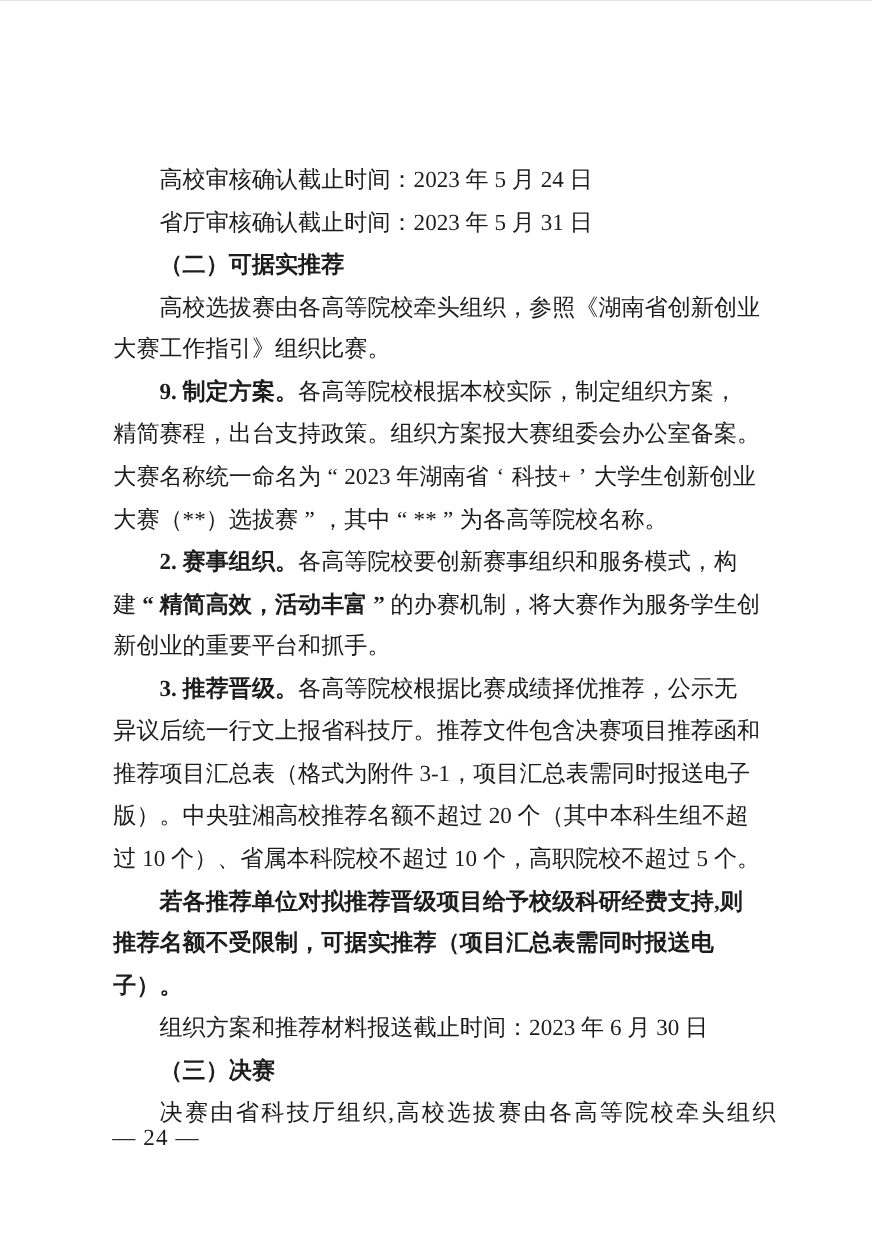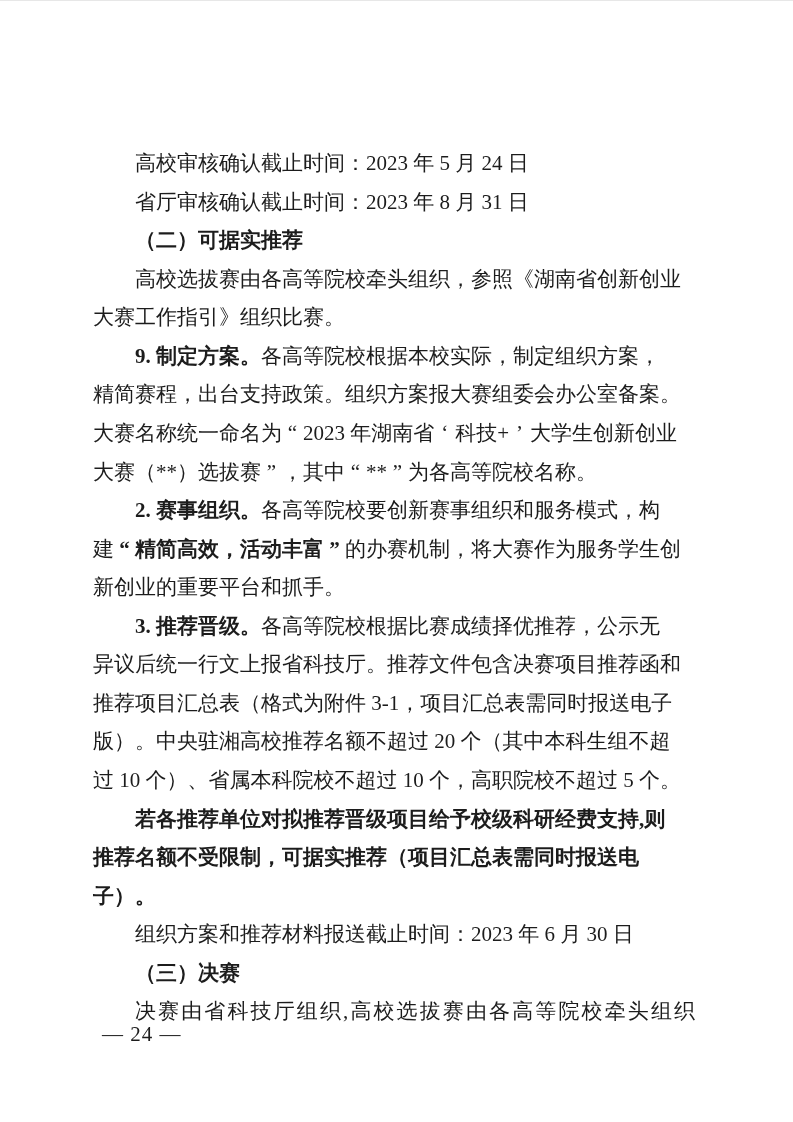--- a/index.html
+++ b/index.html
@@ -21,21 +21,21 @@
     background: #ffffff;
   }
   .top-border {
     position: absolute;
     top: 0; left: 0;
     width: 100%; height: 1px;
     background: #e7e7e7;
   }
   .content {
     position: absolute;
-    left: 93px;
+    left: 103px;
     top: 144px;
     width: 602px;
     font-size: 21px;
     line-height: 38.57px;
     text-align: left;
   }
   .para {
     margin: 0;
     text-indent: 2em;
     white-space: pre-wrap;
@@ -66,21 +66,21 @@
     letter-spacing: 1px;
   }
 </style>
 </head>
 <body>
 
 <div class="page">
   <div class="top-border"></div>
   <div class="content">
       <p class="para body"><span>高校审核确认截止时间：2023 年 5 月 24 日</span></p>
-      <p class="para body"><span>省厅审核确认截止时间：2023 年 8 月 31 日</span></p>
+      <p class="para body"><span>省厅审核确认截止时间：2023 年 5 月 31 日</span></p>
       <p class="para heading"><span class="bold">（二）可据实推荐</span></p>
       <p class="para body"><span>高校选拔赛由各高等院校牵头组织，参照《湖南省创新创业
 大赛工作指引》组织比赛。</span></p>
       <p class="para body"><span class="bold">9. 制定方案。</span><span>各高等院校根据本校实际，制定组织方案，
 精简赛程，出台支持政策。组织方案报大赛组委会办公室备案。
 大赛名称统一命名为<span class="fw">“</span>2023 年湖南省<span class="fw">‘</span>科技+<span class="fw">’</span>大学生创新创业
 大赛（**）选拔赛<span class="fw">”</span>，其中<span class="fw">“</span>**<span class="fw">”</span>为各高等院校名称。</span></p>
       <p class="para body"><span class="bold">2. 赛事组织。</span><span>各高等院校要创新赛事组织和服务模式，构
 建</span><span class="bold"><span class="fw">“</span>精简高效，活动丰富<span class="fw">”</span></span><span>的办赛机制，将大赛作为服务学生创
 新创业的重要平台和抓手。</span></p>

